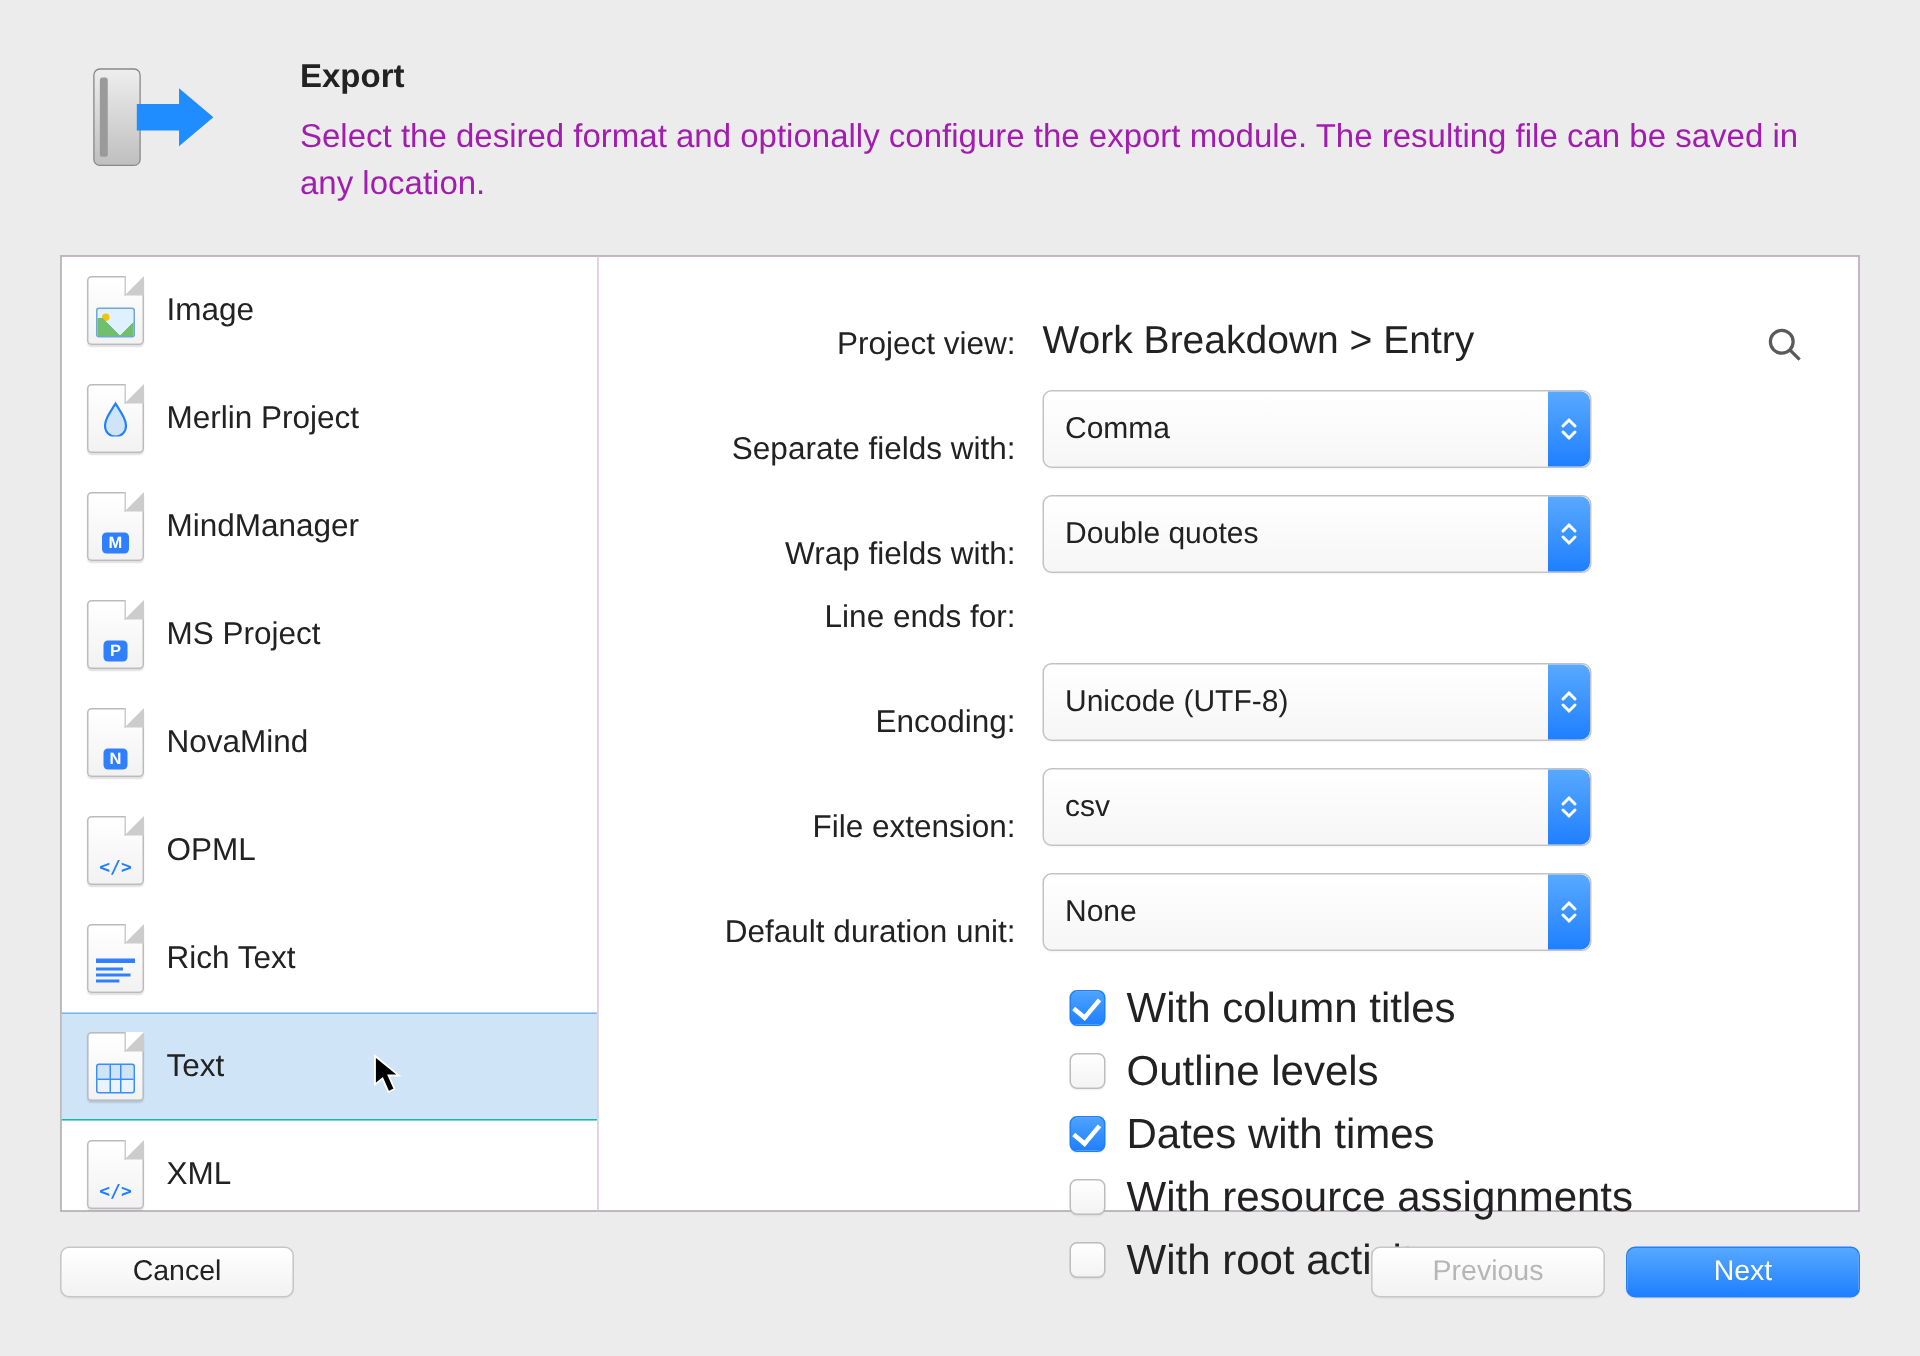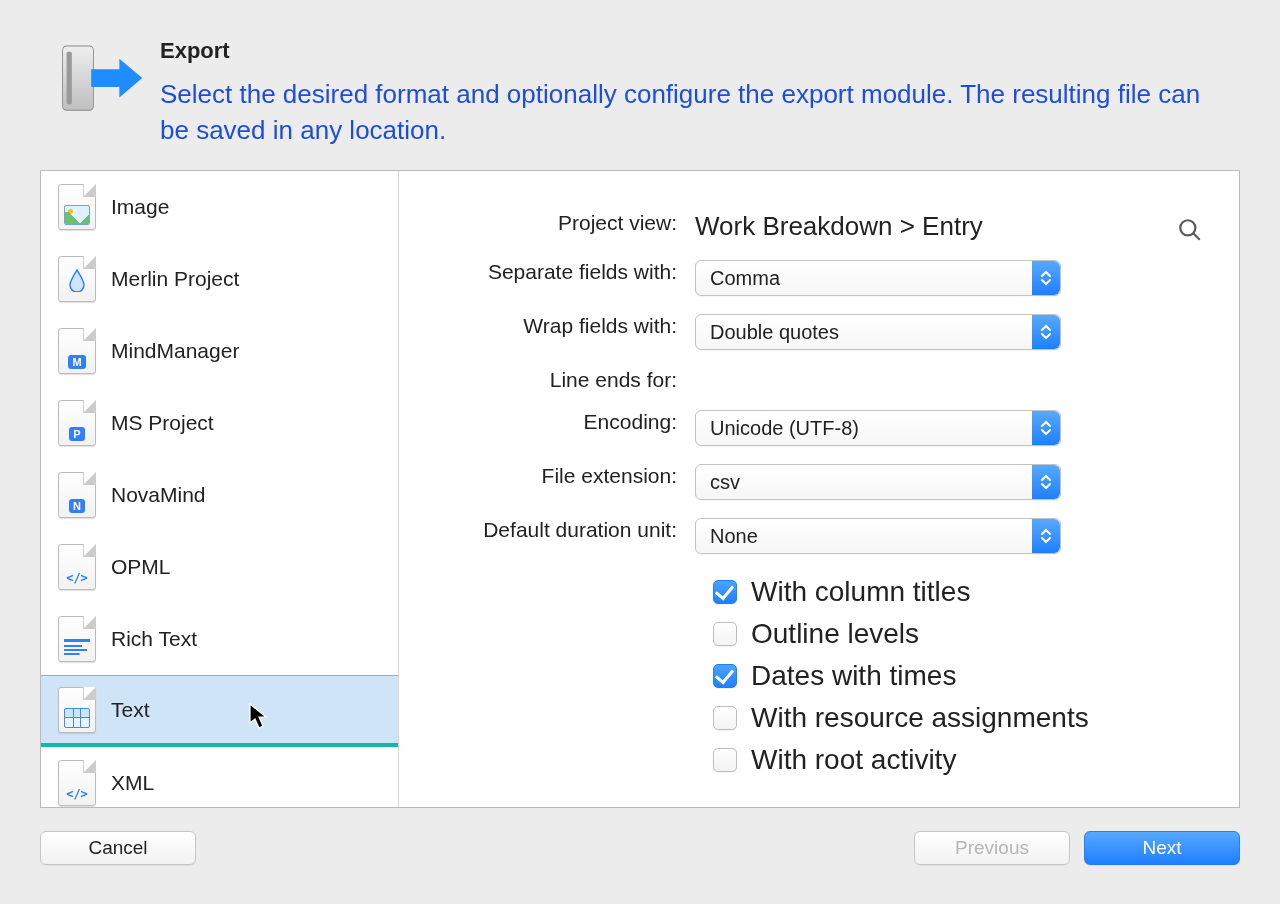--- a/index.html
+++ b/index.html
@@ -6,25 +6,25 @@
   html, body {
     width: 1280px; height: 904px;
     font-family: -apple-system, "Helvetica Neue", Arial, sans-serif;
     background: #ececec;
     color: #222;
     overflow: hidden;
   }
   .root { width:1280px; height:904px; position:relative; }
 
   
-  .header { display:flex; padding: 34px 40px 10px 50px; }
+  .header { display:flex; padding: 34px 40px 10px 50px; gap: 40px; }
   .header-icon { flex: 0 0 100px; height: 90px; display:flex; align-items:center; justify-content:center; }
   .header-text { padding-left: 10px; padding-top: 4px; }
   .header-title { font-weight: 700; font-size: 22px; margin-bottom: 12px; }
-  .header-desc  { font-size: 26px; line-height: 1.4; color:#1d4ed8; max-width:1060px; }
+  .header-desc  { font-size: 22px; line-height: 1.4; color:#a21caf; max-width:1060px; }
 
   
   .panel {
     position:absolute; left:40px; top:170px; right:40px; bottom:96px;
     border:1px solid #b9b9b9; background:#701a75; display:flex;
   }
   .sidebar {
     width: 358px; flex:0 0 358px; border-right:1px solid #d6d6d6;
     background:#fff; overflow:hidden;
   }
@@ -33,35 +33,35 @@
     padding:0 14px; border-bottom:1px solid transparent;
     font-size:21px; cursor:default;
   }
   .sidebar-item .icon-wrap {
     width:44px; height:50px; margin-right:12px;
     display:flex; align-items:center; justify-content:center;
   }
   .sidebar-item.selected {
     background:#cfe4f7;
     border-top:1px solid #7cb7e4;
-    border-bottom:4px solid #14b8a6;
+    border-bottom:1px solid #14b8a6;
   }
 
   
   .config { flex:1; padding: 40px 44px 20px 44px; position:relative; background:#fff;}
   .search-icon-pos { position:absolute; top:46px; right:36px; }
-  .row { display:flex; align-items:flex-start; margin-bottom:18px; }
+  .row { display:flex; align-items:flex-end; margin-bottom:18px; }
   .row .label {
     width: 252px; text-align:right; padding-right:18px;
     font-size:21px; color:#222;
   }
   .row .value-text { font-size:26px; }
   .mac-select {
     position:relative; display:flex; align-items:center;
-    width:366px; height:36px;
+    width:366px; height:52px;
     border:1px solid #c3c3c3; border-radius:6px;
     background:linear-gradient(#fff,#f6f6f6);
     padding: 0 40px 0 14px; font-size:20px;
     box-shadow: 0 1px 0 rgba(0,0,0,.03);
   }
   .mac-select .stepper {
     position:absolute; right:0; top:0; bottom:0; width:28px;
     background:linear-gradient(#58a9ff,#1f7fff);
     border-top-right-radius:6px; border-bottom-right-radius:6px;
     display:flex; flex-direction:column; align-items:center; justify-content:center;

